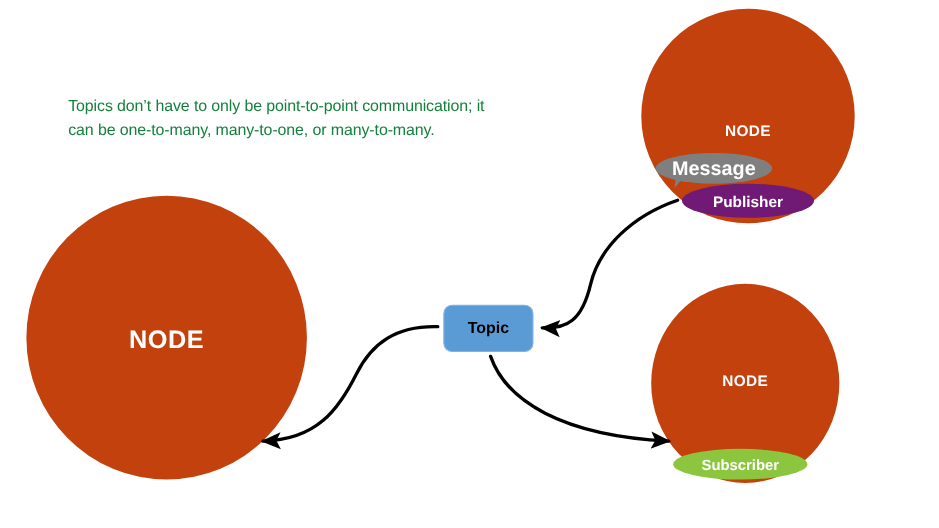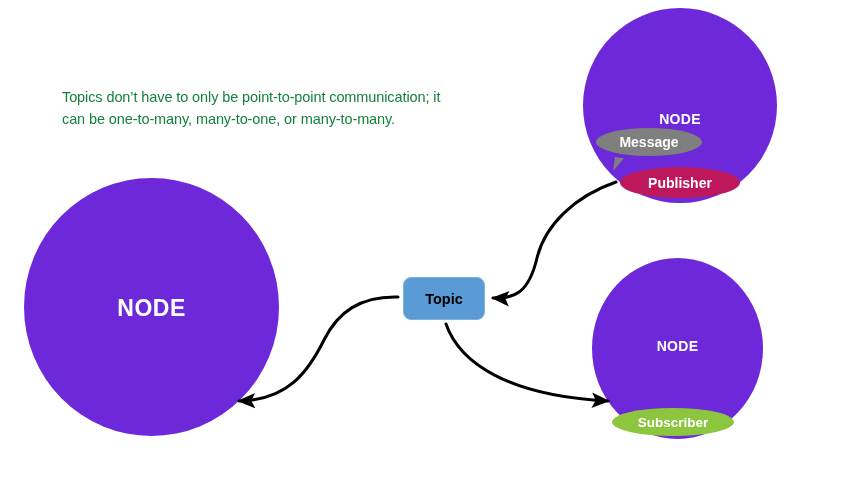--- a/index.html
+++ b/index.html
@@ -27,21 +27,21 @@
     color: #15803d;
     white-space: pre-line;
     letter-spacing: -0.1px;
     margin-top: 26px;
   }
 
   
   .node-circle {
     position: absolute;
     border-radius: 50%;
-    background: #6d28d9;
+    background: #c2410c;
   }
   #node-left   { left: 24px;  top: 178px; width: 255px; height: 258px; }
   #node-topright { left: 583px; top: 8px;  width: 194px; height: 195px; }
   #node-bottomright { left: 592px; top: 258px; width: 171px; height: 181px; }
 
   .node-label {
     position: absolute;
     color: #ffffff;
     font-weight: bold;
     text-align: center;
@@ -57,30 +57,30 @@
     position: absolute;
     border-radius: 50%;
     display: flex;
     align-items: center;
     justify-content: center;
     color: #ffffff;
     font-weight: bold;
     white-space: nowrap;
   }
   .badge-green  { background: #8CC63E; }
-  .badge-orange { background: #be185d; }
+  .badge-orange { background: #701a75; }
   .badge-gray   { background: #7F7F7F; }
   #badge-subscriber-bottomright {
     left: 612px; top: 408px; width: 122px; height: 28px; font-size: 13.5px;
   }
   #badge-publisher {
     left: 620px; top: 167px; width: 120px; height: 31px; font-size: 14px;
   }
   #badge-message {
-    left: 596px; top: 128px; width: 106px; height: 28px; font-size: 14px;
+    left: 596px; top: 139px; width: 106px; height: 28px; font-size: 18px;
   }
   
   #message-tail {
     position: absolute;
     left: 614px;
     top: 158px;
     width: 0; height: 0;
     border-left: 9px solid #7F7F7F;
     border-right: 5px solid transparent;
     border-bottom: 14px solid transparent;

